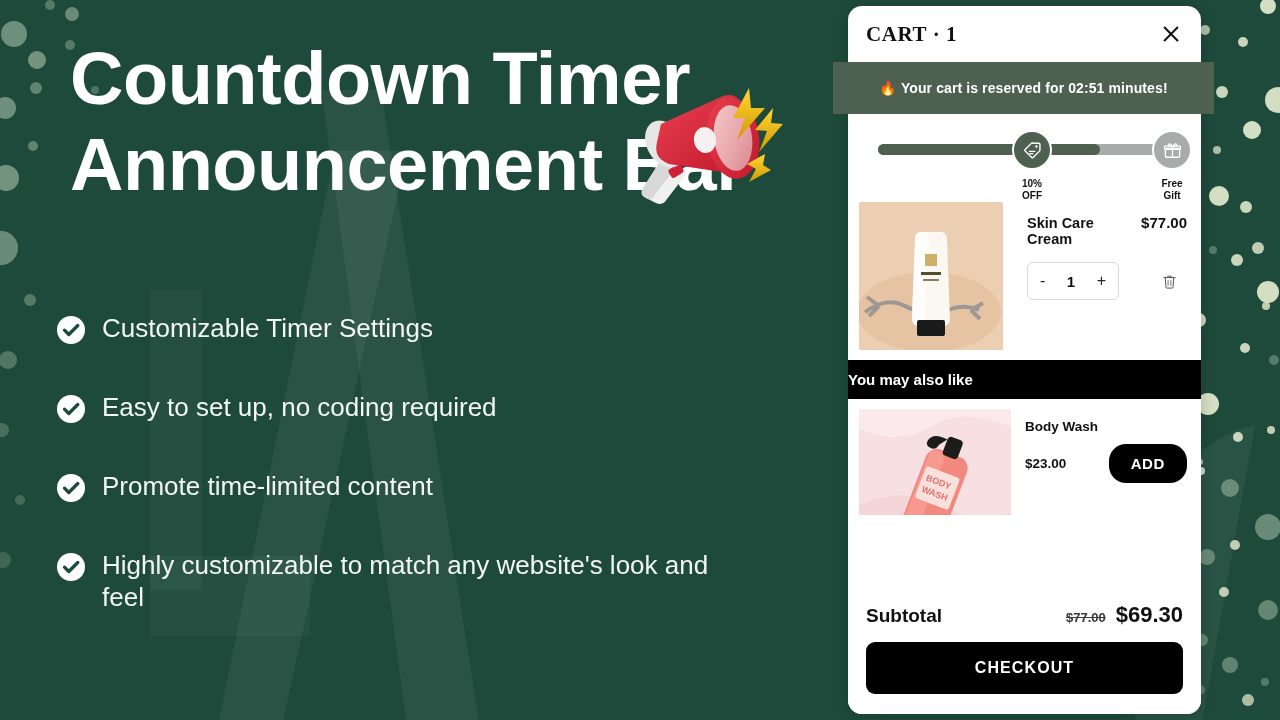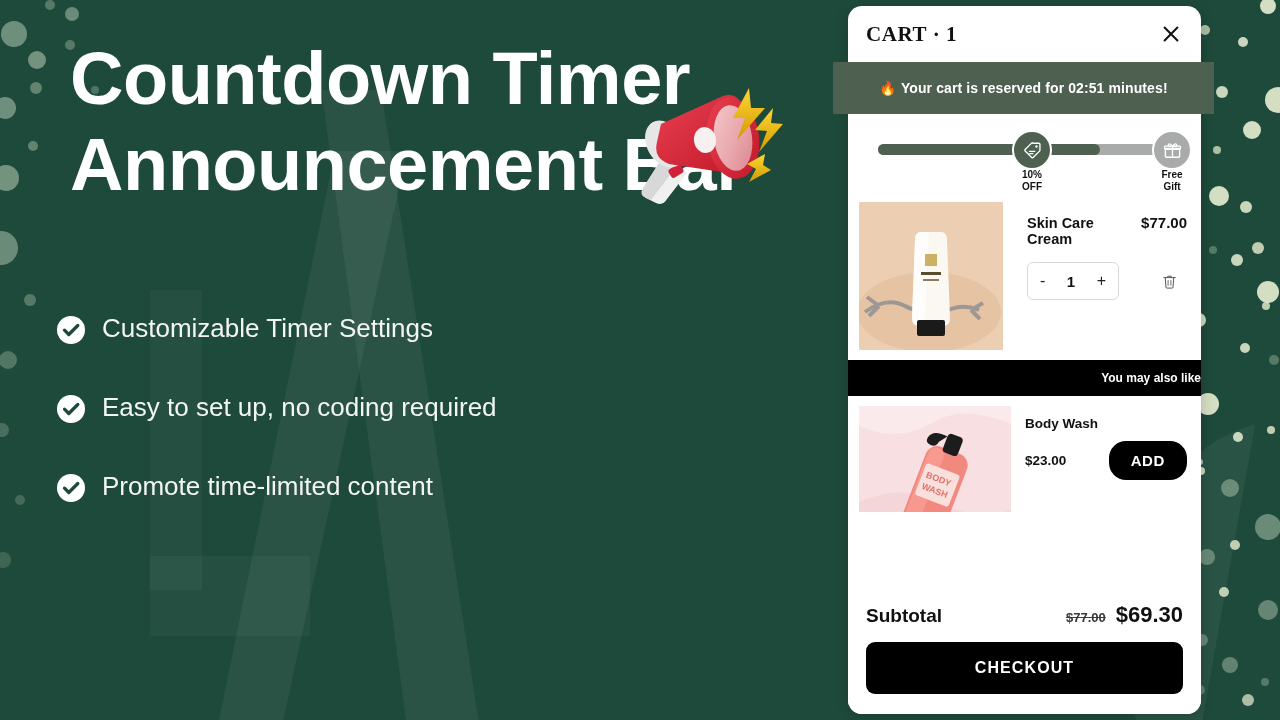--- a/index.html
+++ b/index.html
@@ -177,21 +177,21 @@
     top: 0;
     width: 40px; height: 40px;
     border-radius: 50%;
     display: flex; align-items: center; justify-content: center;
     border: 2px solid #ffffff;
   }
   .milestone.m1 { left: 148px; background: #4e6151; }
   .milestone.m2 { left: 288px; background: #a9abab; }
   .m-label {
     position: absolute;
-    top: 39px;
+    top: 48px;
     width: 70px;
     text-align: center;
     font-size: 10px;
     font-weight: 700;
     line-height: 12px;
     color: #111111;
   }
   .m-label.l1 { left: 133px; }
   .m-label.l2 { left: 273px; }
 
@@ -262,22 +262,22 @@
   .trash-btn {
     width: 24px; height: 24px;
     display: flex; align-items: center; justify-content: center;
     cursor: pointer;
     margin-right: 6px;
   }
 
   .also-like-band {
     background: #000000;
     color: #ffffff;
-    text-align: right;
-    font-size: 12px;
+    text-align: left;
+    font-size: 15px;
     font-weight: 700;
     padding: 11px 0;
     flex: 0 0 auto;
   }
 
   .rec-row {
     display: flex;
     gap: 14px;
     padding: 10px 14px 0 11px;
     flex: 0 0 auto;
@@ -497,20 +497,29 @@
     </div>
     <div class="feature">
       <span class="check-icon">
         <svg viewBox="0 0 30 30" width="30" height="30">
           <circle cx="15" cy="15" r="14" fill="#ffffff"></circle>
           <path d="M8.5 15.2 l4.3 4.3 l9 -9" stroke="#1e4a3b" stroke-width="3.3" fill="none" stroke-linecap="round" stroke-linejoin="round"></path>
         </svg>
       </span>
       <span class="feature-label">Promote time-limited content</span>
     </div>
+    <div class="feature">
+      <span class="check-icon">
+        <svg viewBox="0 0 30 30" width="30" height="30">
+          <circle cx="15" cy="15" r="14" fill="#ffffff"></circle>
+          <path d="M8.5 15.2 l4.3 4.3 l9 -9" stroke="#1e4a3b" stroke-width="3.3" fill="none" stroke-linecap="round" stroke-linejoin="round"></path>
+        </svg>
+      </span>
+      <span class="feature-label">Highly customizable to match any website's look and feel</span>
+    </div>
   </div>
 
   <div class="cart-card">
 
     <div class="cart-header">
       <span class="cart-title">CART · 1</span>
       <span class="close-btn">
         <svg viewBox="0 0 24 24" width="22" height="22">
           <path d="M5 5 L19 19 M19 5 L5 19" stroke="#111111" stroke-width="2.2" stroke-linecap="round"></path>
         </svg>

